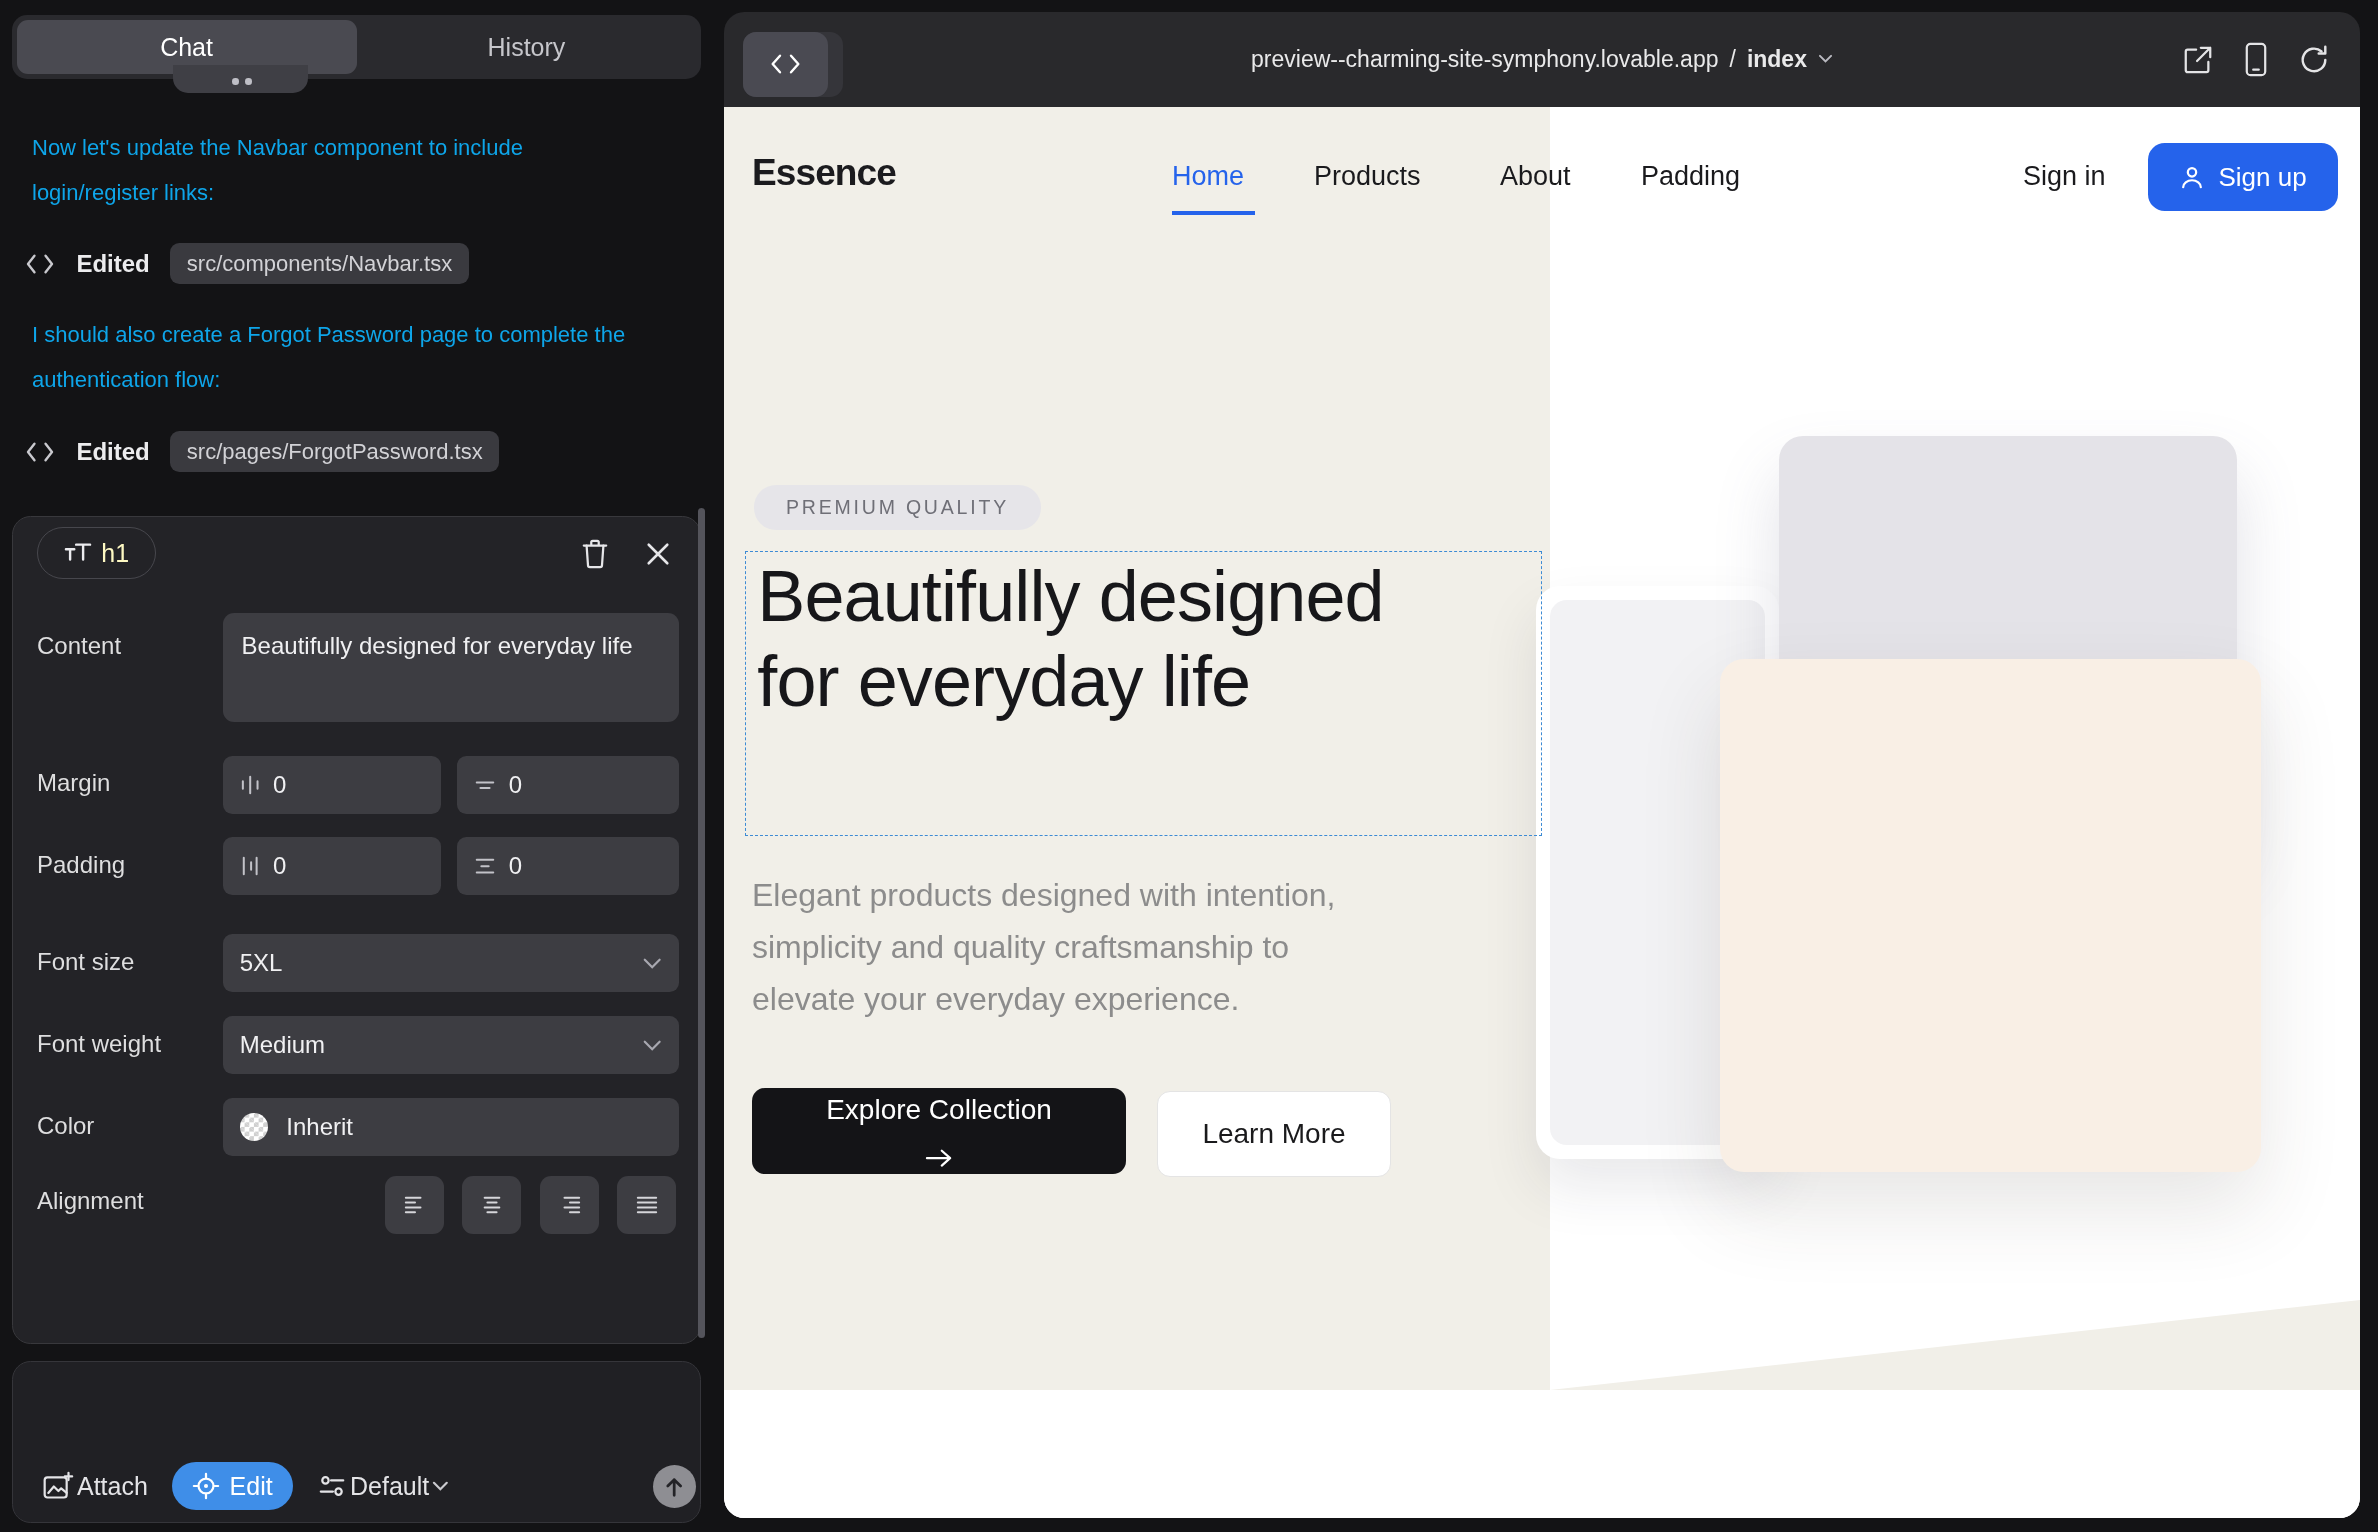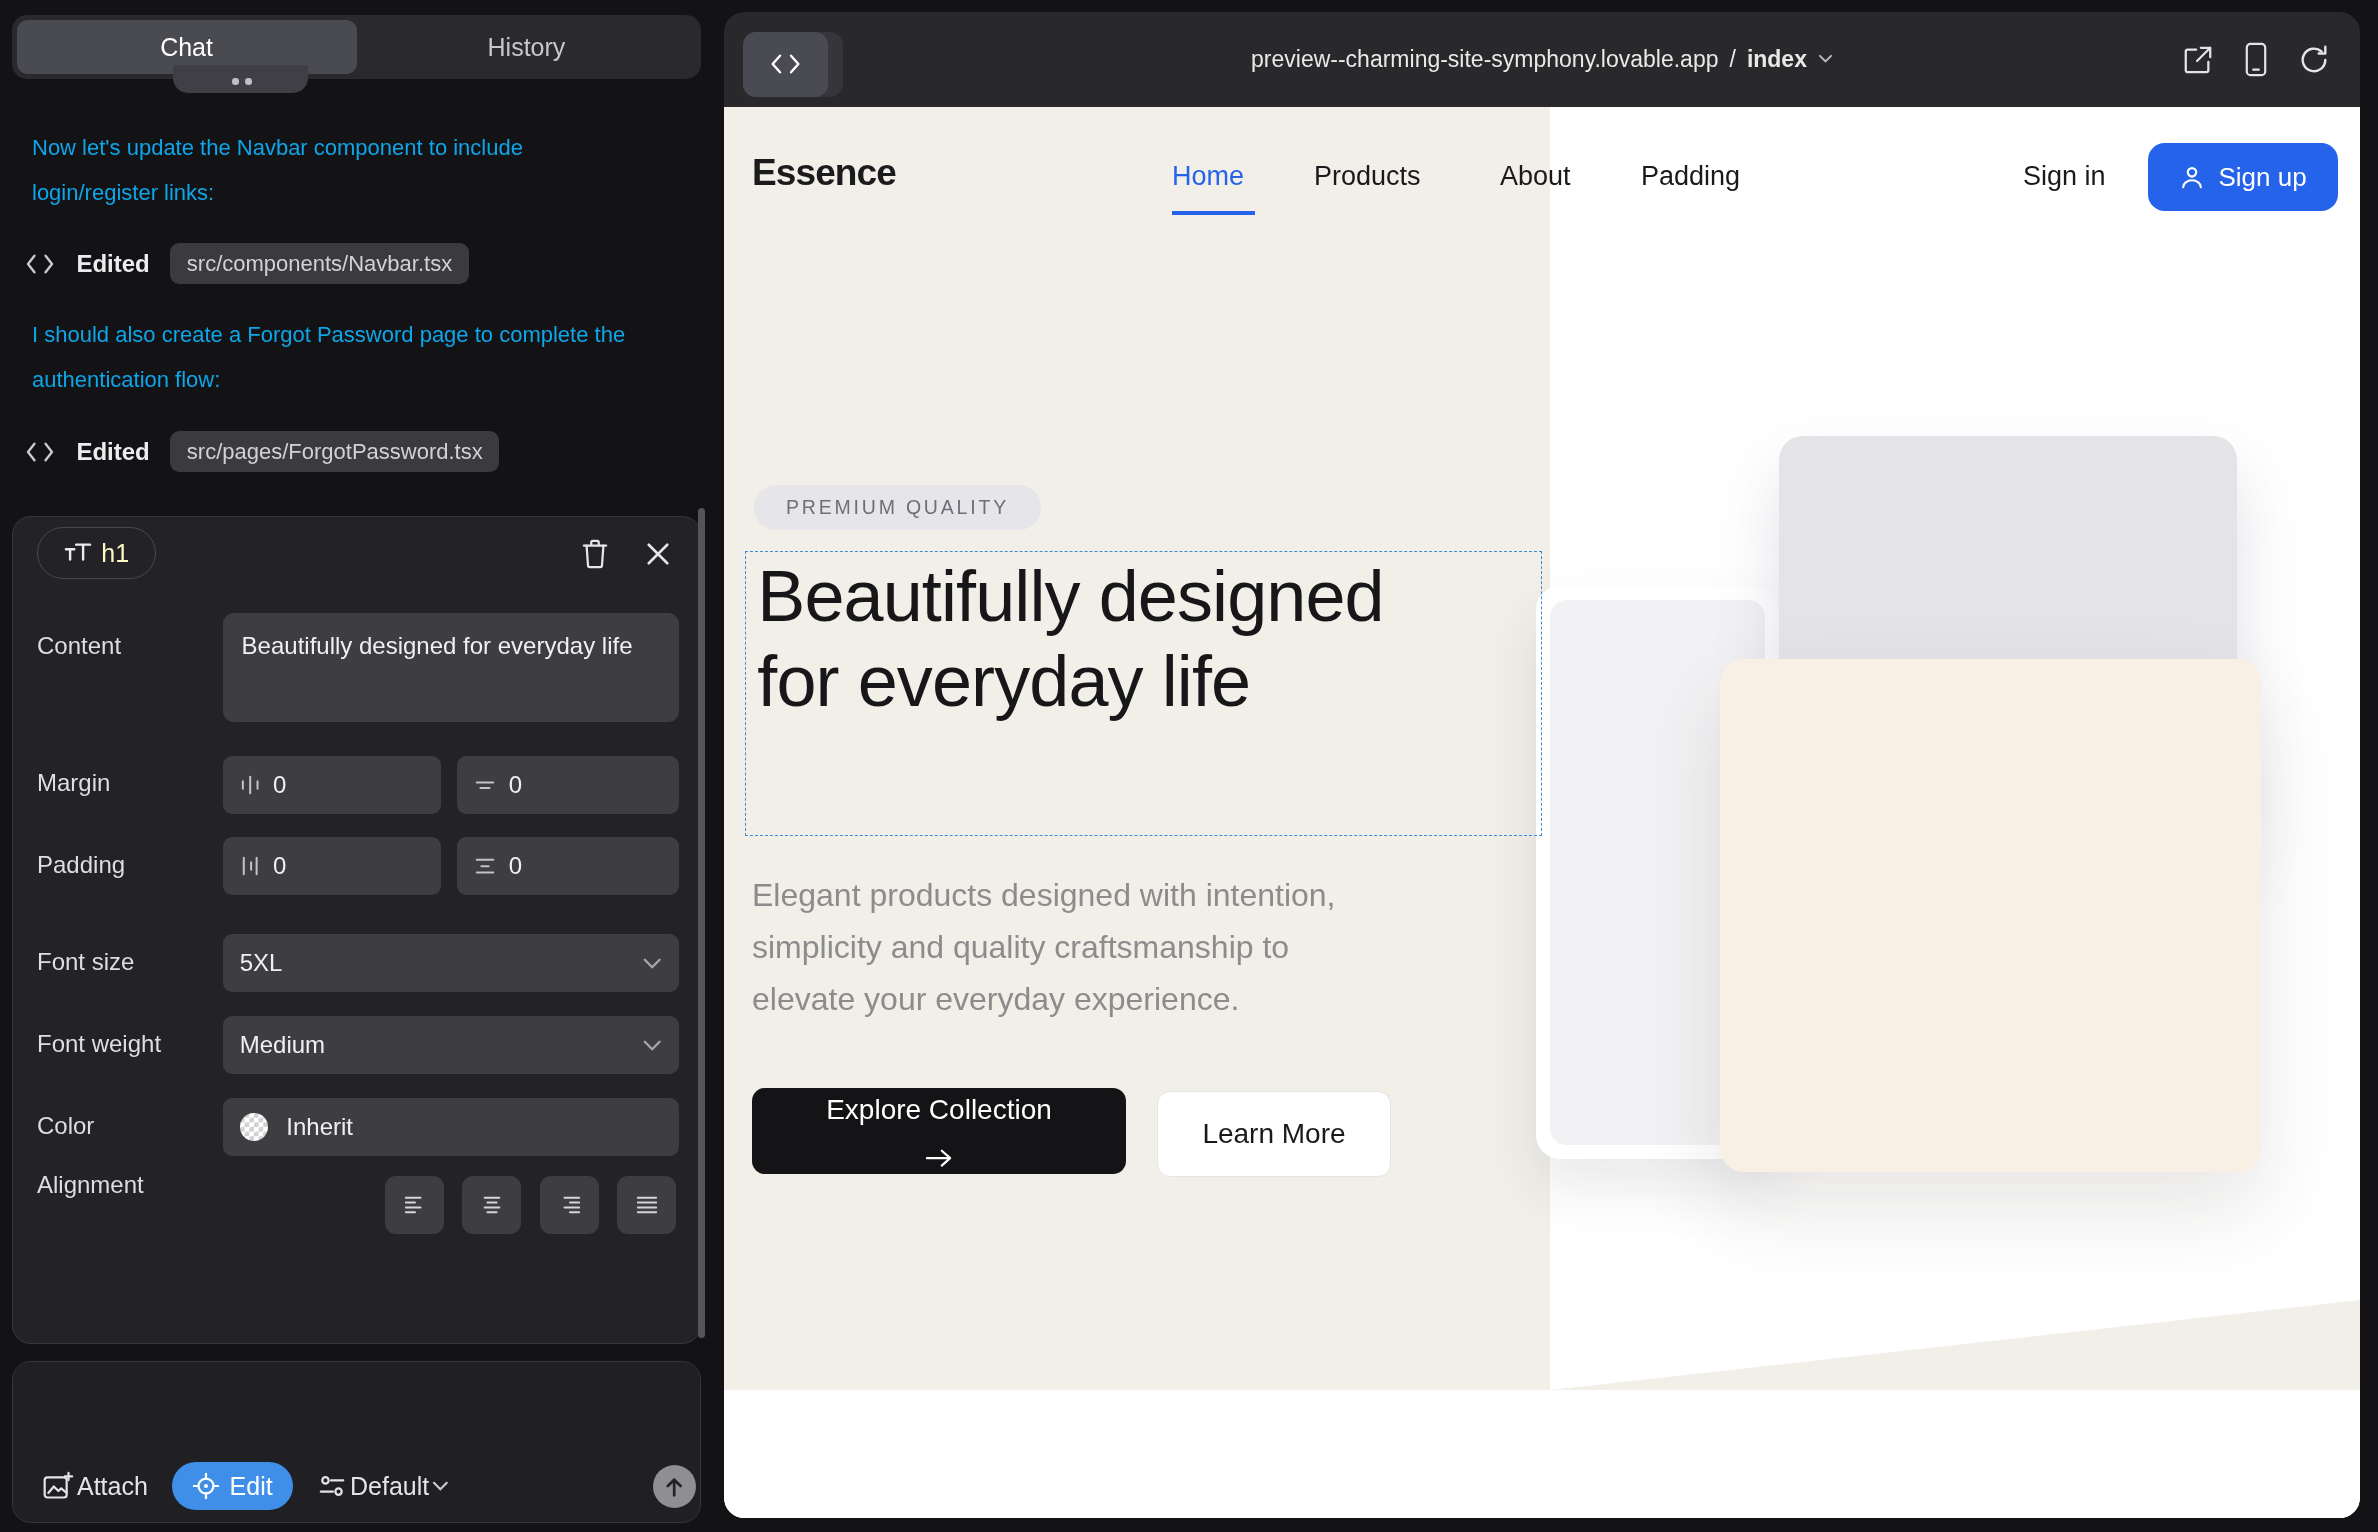--- a/index.html
+++ b/index.html
@@ -214,21 +214,21 @@
 
     <div class="row-label abs" style="top:595px">Color</div>
     <div class="field abs" style="left:210px;top:581px;width:456px;gap:18.6px">
       <span style="width:28px;height:28px;border-radius:50%;flex:none;background:
         linear-gradient(45deg,#cfcfcf 25%,transparent 25%,transparent 75%,#cfcfcf 75%),
         linear-gradient(45deg,#cfcfcf 25%,#ffffff 25%,#ffffff 75%,#cfcfcf 75%);
         background-size:9.3px 9.3px;background-position:0 0,4.6px 4.6px;"></span>
       <span>Inherit</span>
     </div>
 
-    <div class="row-label abs" style="top:654px">Alignment</div>
+    <div class="row-label abs" style="top:670px">Alignment</div>
     <div class="align-btn abs" style="left:372px;top:659px">
       <svg width="26" height="22" viewBox="0 0 28 24" stroke="#d6d6da" stroke-width="2.2" stroke-linecap="round">
         <path d="M4 4h16M4 9.3h10M4 14.6h16M4 20h10"></path>
         </svg>
     </div>
     <div class="align-btn abs" style="left:449px;top:659px">
       <svg width="26" height="22" viewBox="0 0 28 24" stroke="#d6d6da" stroke-width="2.2" stroke-linecap="round">
         <path d="M6 4h16M9 9.3h10M6 14.6h16M9 20h10"></path>
         </svg>
     </div>

